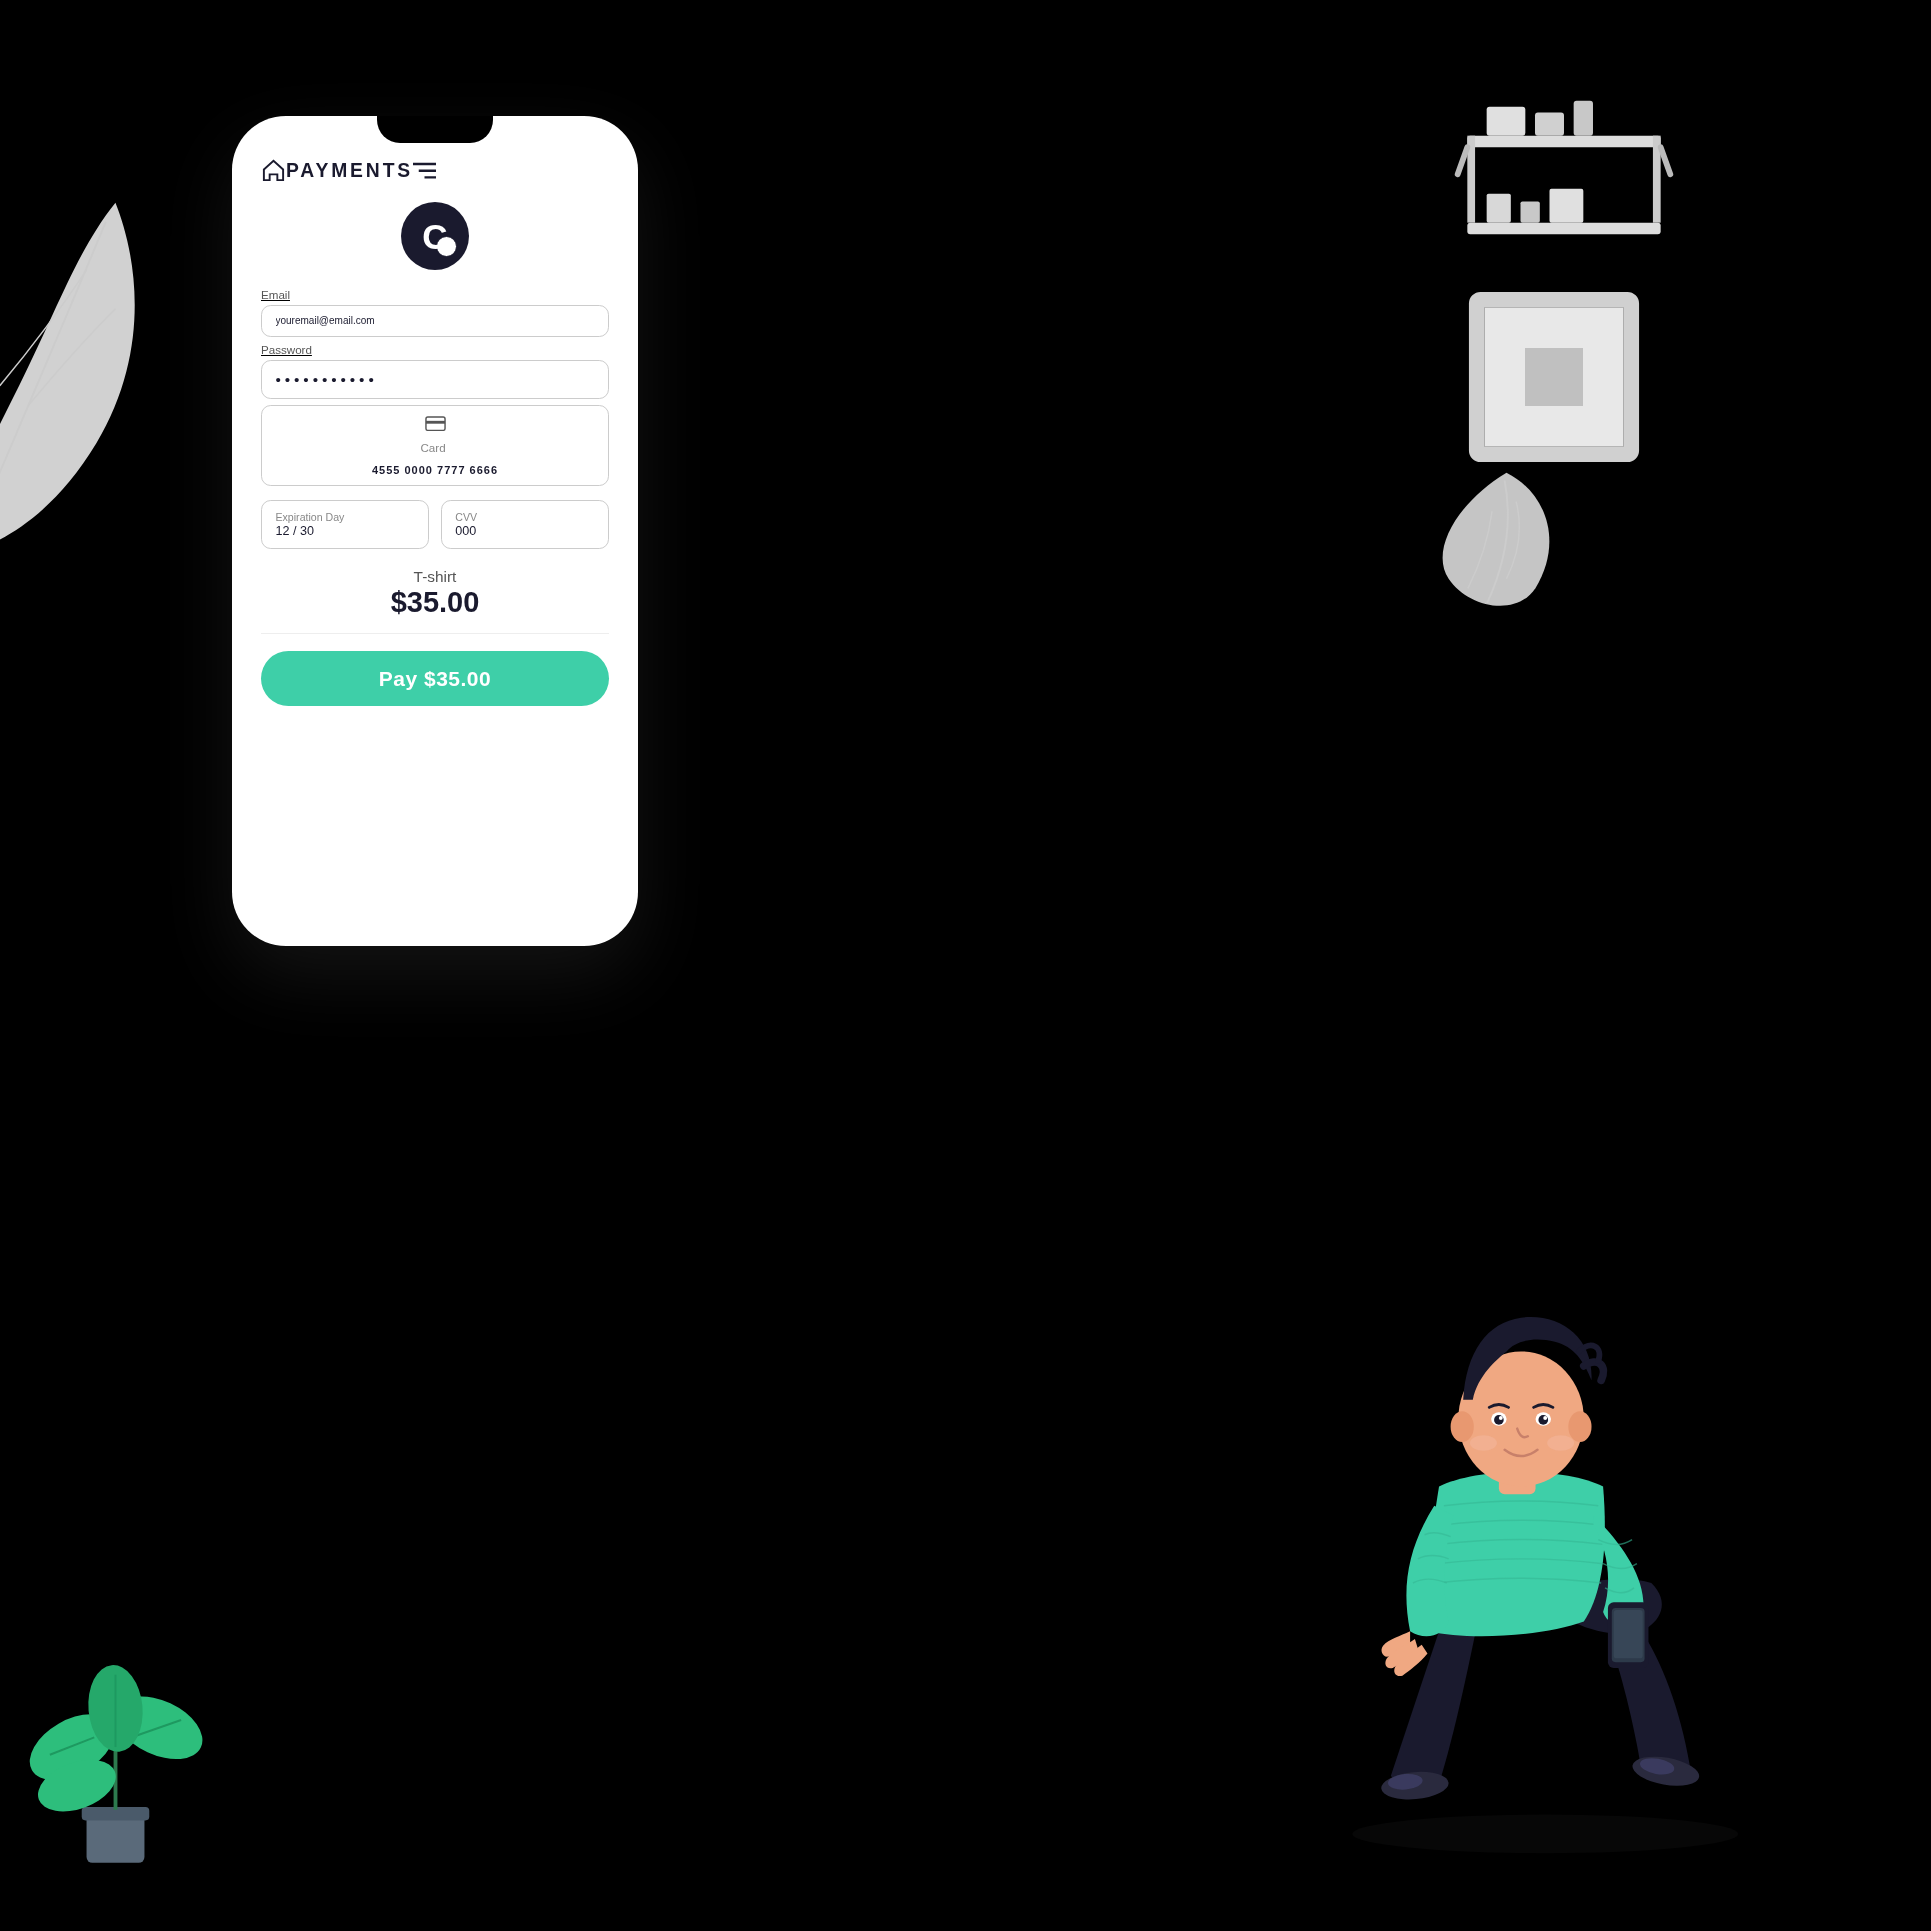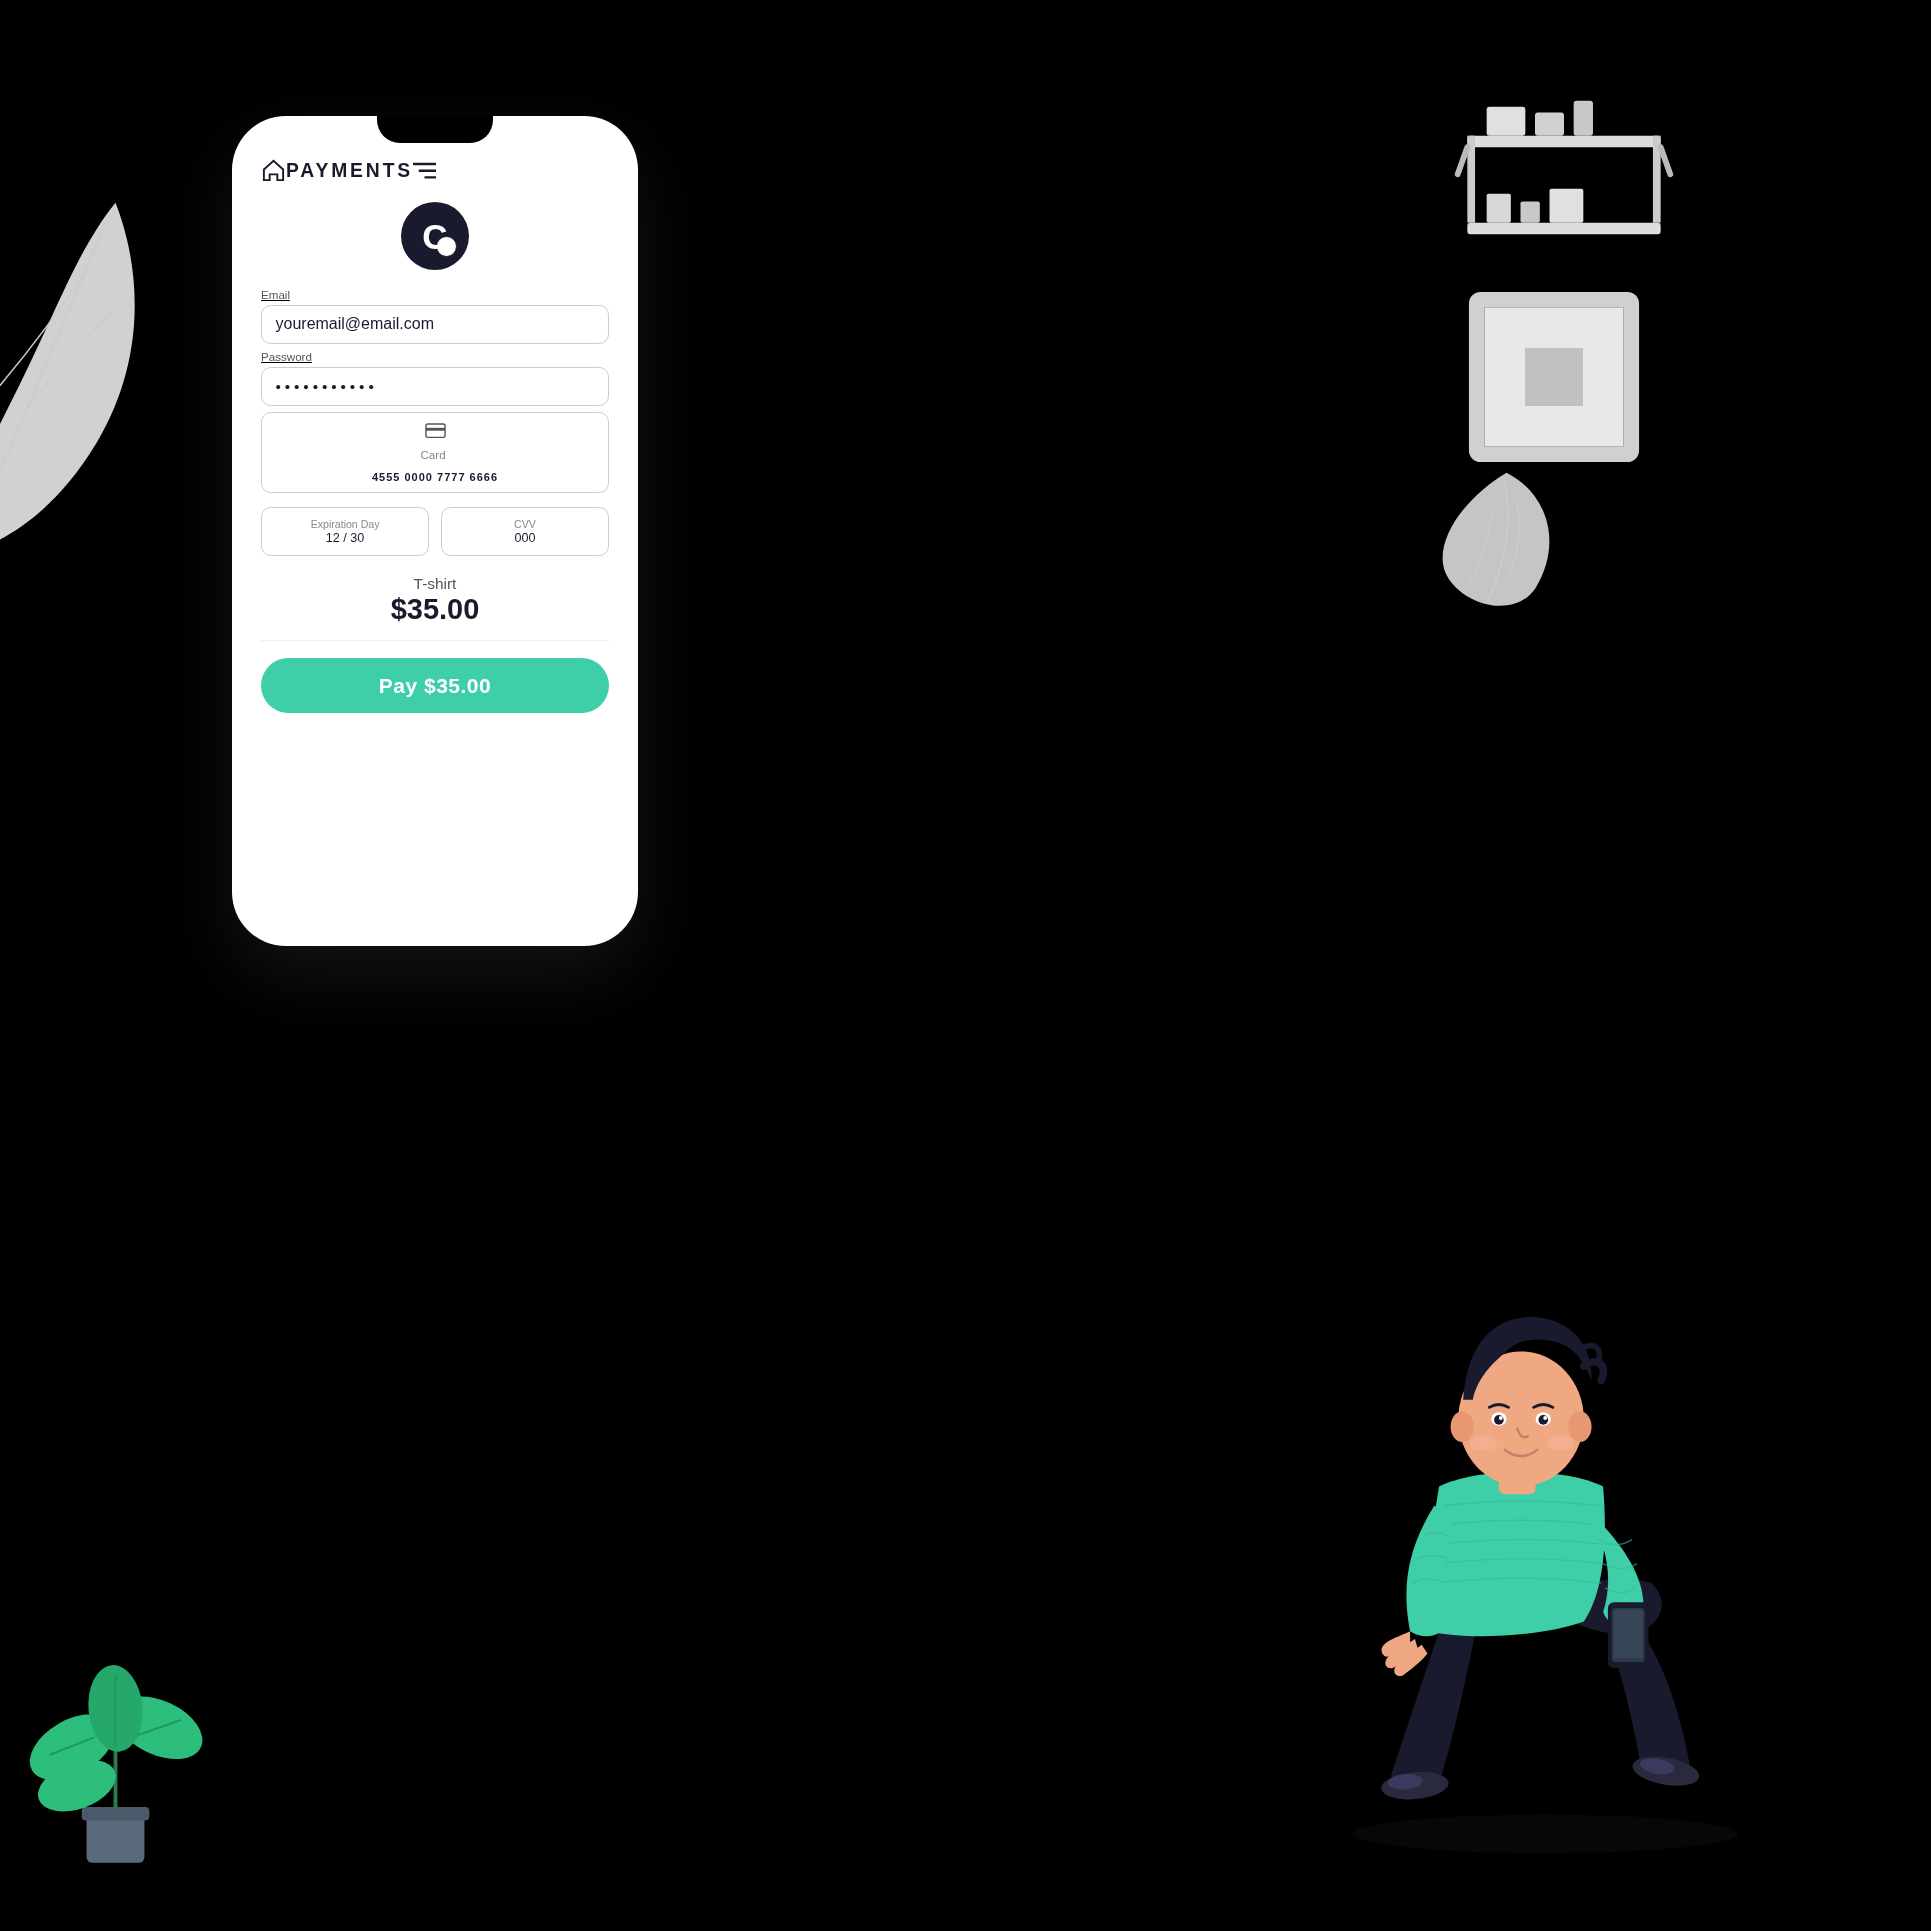--- a/index.html
+++ b/index.html
@@ -133,21 +133,21 @@
       font-size: 11.6px;
       color: #555;
       margin-bottom: 3.9px;
     }
 
     .field-input {
       width: 100%;
       border: 1.4px solid #ccc;
       border-radius: 9.7px;
       padding: 9.7px 13.5px;
-      font-size: 16px;
+      font-size: 10px;
       color: #1a1a2e;
       background: #fff;
       outline: none;
     }
 
     .field-input.password {
       letter-spacing: 3.9px;
       font-size: 15.4px;
     }
 
@@ -182,21 +182,20 @@
       color: #1a1a2e;
       font-weight: 700;
       letter-spacing: 1px;
     }
 
     
     .card-row {
       display: flex;
       gap: 11.6px;
       margin-bottom: 19.3px;
-      text-align: center;
     }
 
     .card-sub-field {
       flex: 1;
       border: 1.4px solid #ccc;
       border-radius: 9.7px;
       padding: 9.7px 13.5px;
     }
 
     .sub-field-label {

